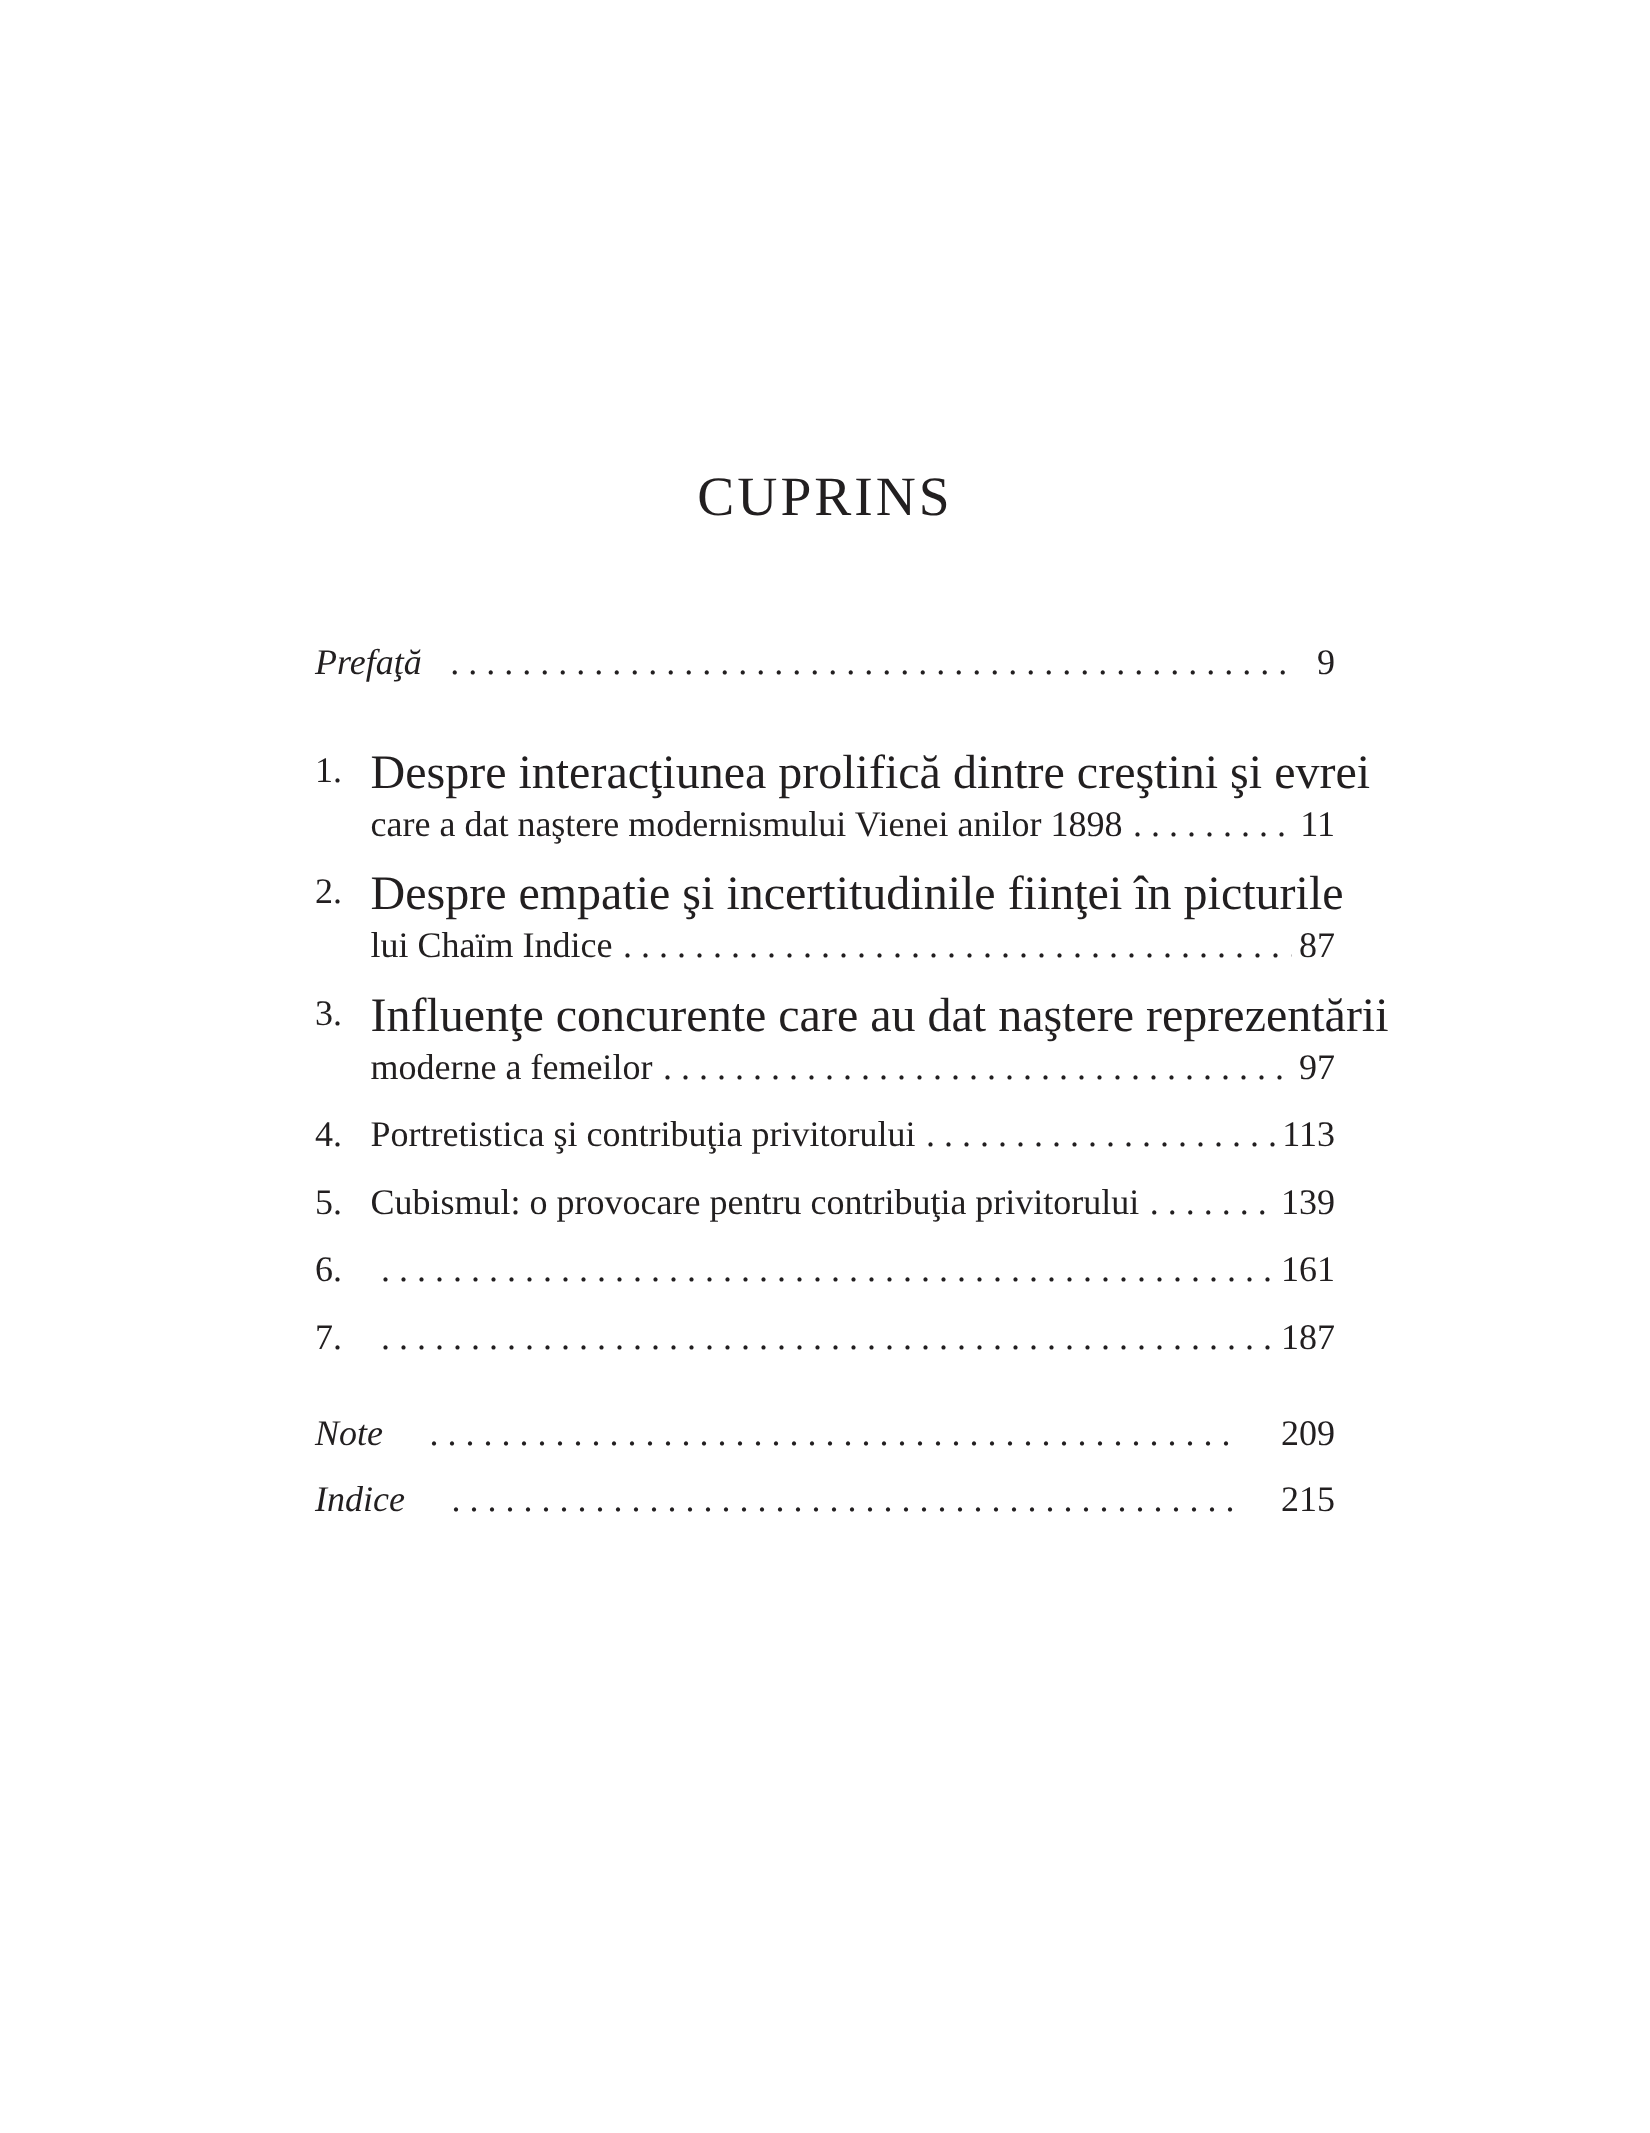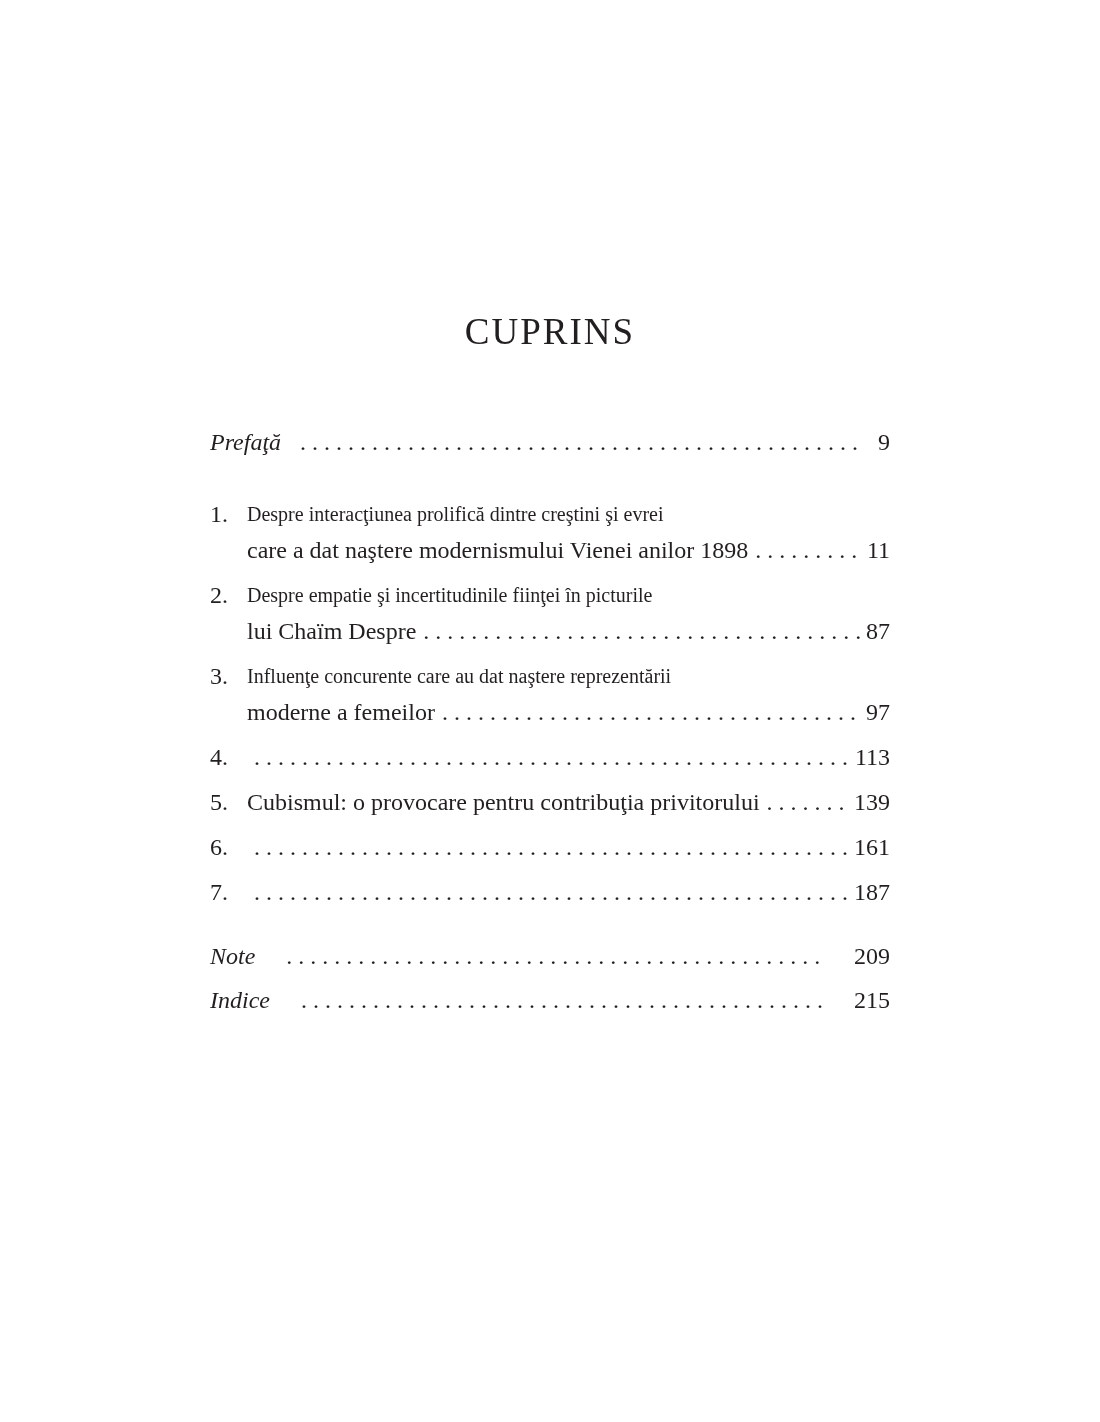--- a/index.html
+++ b/index.html
@@ -30,21 +30,21 @@
     line-height: 44px;
     margin: 0 0 70px 0;
   }
   .row {
     display: flex;
     align-items: baseline;
     font-size: 24px;
     line-height: 36px;
   }
   .wrap-line {
-    font-size: 20px;
+    font-size: 32px;
     line-height: 36px;
     white-space: nowrap;
   }
   .entry {
     display: flex;
     align-items: flex-start;
     margin-bottom: 9px;
   }
   .num {
     flex: 0 0 37px;
@@ -111,21 +111,21 @@
           <span class="pnum">11</span>
         </div>
       </div>
     </div>
 
     <div class="entry">
       <span class="num">2.</span>
       <div class="body">
         <div class="wrap-line">Despre empatie şi incertitudinile fiinţei în picturile</div>
         <div class="row">
-          <span class="text">lui Chaïm Despre</span>
+          <span class="text">lui Chaïm Indice</span>
           <span class="leader"></span>
           <span class="pnum">87</span>
         </div>
       </div>
     </div>
 
     <div class="entry">
       <span class="num">3.</span>
       <div class="body">
         <div class="wrap-line">Influenţe concurente care au dat naştere reprezentării</div>
@@ -134,20 +134,21 @@
           <span class="leader"></span>
           <span class="pnum">97</span>
         </div>
       </div>
     </div>
 
     <div class="entry">
       <span class="num">4.</span>
       <div class="body">
         <div class="row">
+          <span class="text">Portretistica şi contribuţia privitorului</span>
           <span class="leader"></span>
           <span class="pnum">113</span>
         </div>
       </div>
     </div>
 
     <div class="entry">
       <span class="num">5.</span>
       <div class="body">
         <div class="row">

